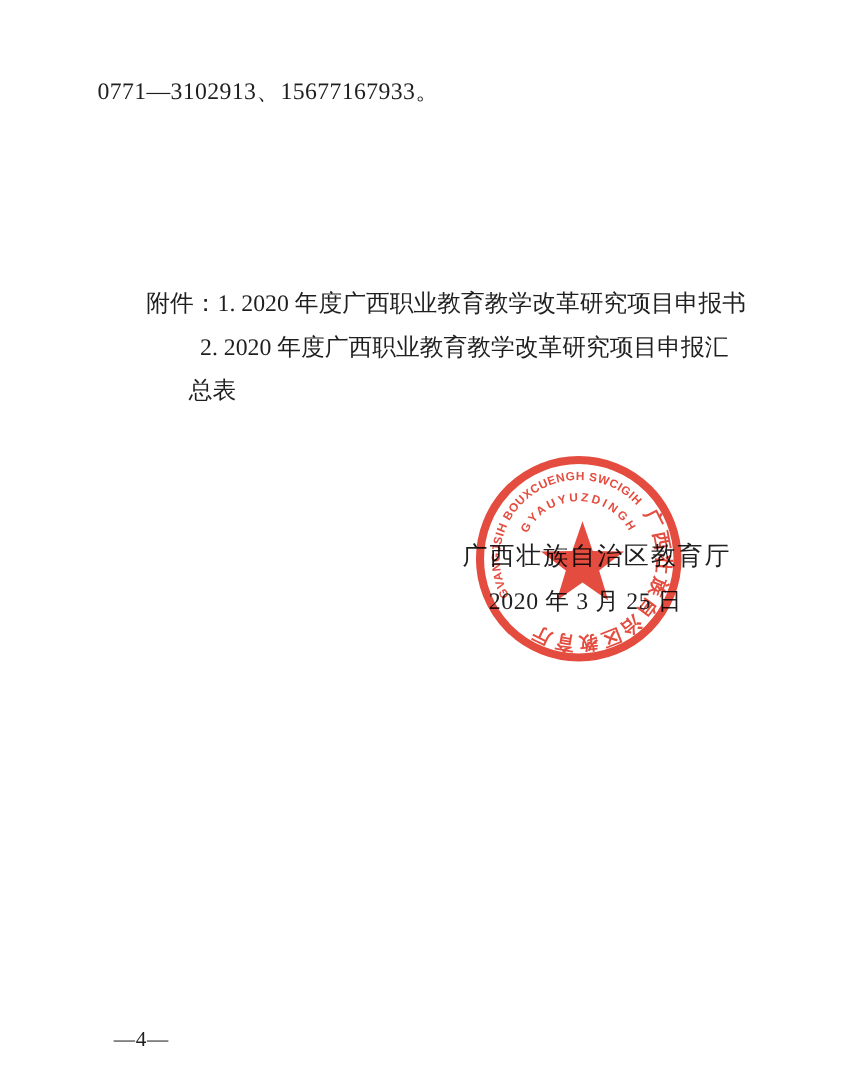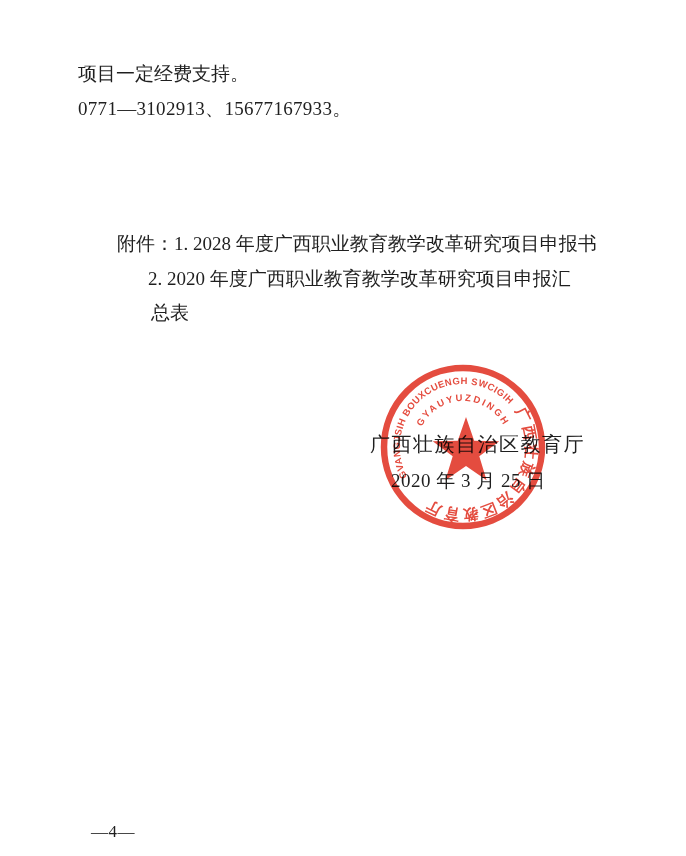--- a/index.html
+++ b/index.html
@@ -31,21 +31,21 @@
 
   
   .attachments {
     position: absolute;
     left: 117px;
     top: 227px;
     font-size: 19px;
     line-height: 34.5px;
     white-space: nowrap;
   }
-  .attachments .a2 { margin-left: 31px; }
+  .attachments .a2 { margin-left: 43px; }
   .attachments .a3 { margin-left: 34px; }
 
   
   .sig-org {
     position: absolute;
     left: 370px;
     top: 431px;
     font-size: 20px;
     letter-spacing: 1.5px;
     white-space: nowrap;
@@ -98,26 +98,25 @@
     font-size: 17px;
     letter-spacing: 0.5px;
   }
 </style>
 </head>
 <body>
 
 <div class="page">
 
   <div class="body-text">
-    <div class="line l1">项目一定经费支持。</div>
     <div class="line l4">0771—3102913、15677167933。</div>
   </div>
 
   <div class="attachments">
-    <div class="line a1">附件：1. 2028 年度广西职业教育教学改革研究项目申报书</div>
+    <div class="line a1">附件：1. 2020 年度广西职业教育教学改革研究项目申报书</div>
     <div class="line a2">2. 2020 年度广西职业教育教学改革研究项目申报汇</div>
     <div class="line a3">总表</div>
   </div>
 
   <div class="sig-org">广西壮族自治区教育厅</div>
   <div class="sig-date">2020 年 3 月 25 日</div>
 
   <svg class="seal" viewBox="0 0 166 166" xmlns="http://www.w3.org/2000/svg" aria-hidden="true">
     <defs>
       <path id="outerArc" d="M 28.4 114.5 A 63 63 0 1 1 145.0 72.1 A 63 63 0 0 1 28.4 114.5"></path>

